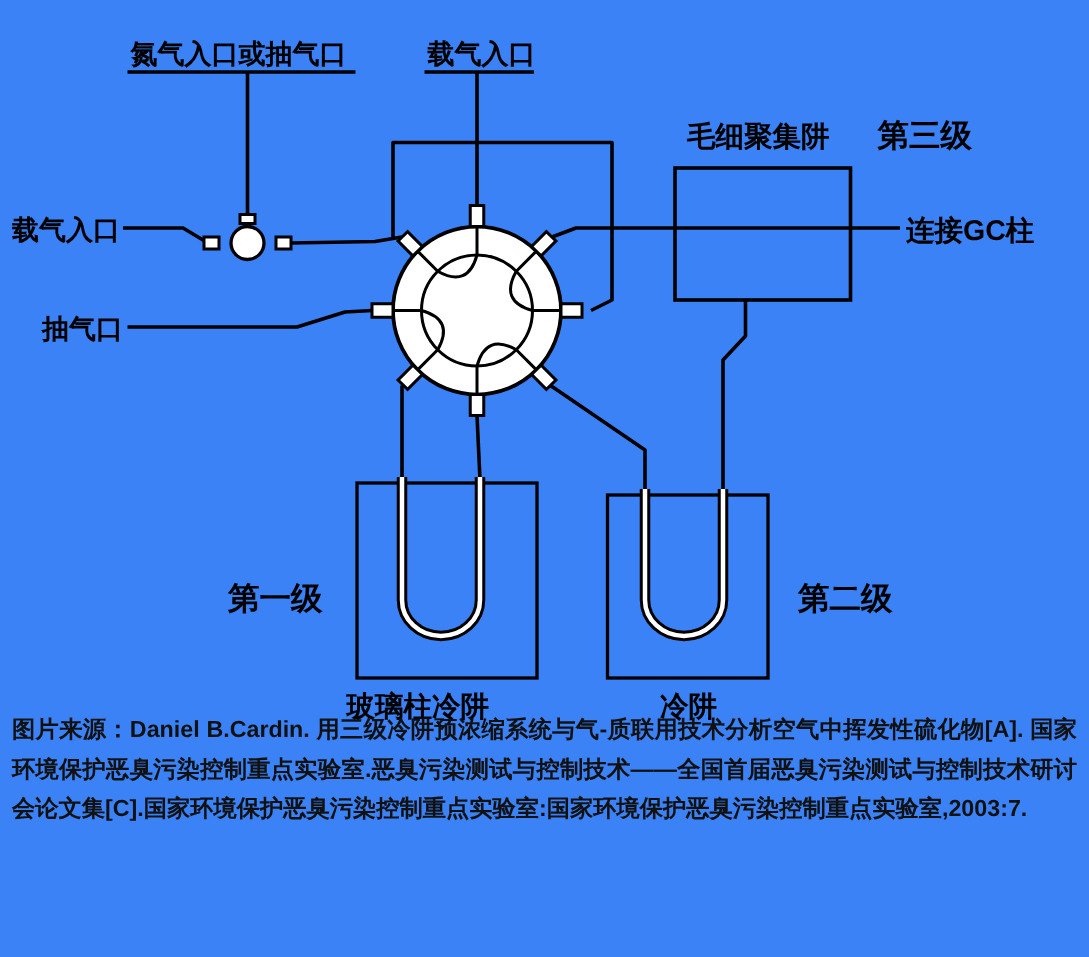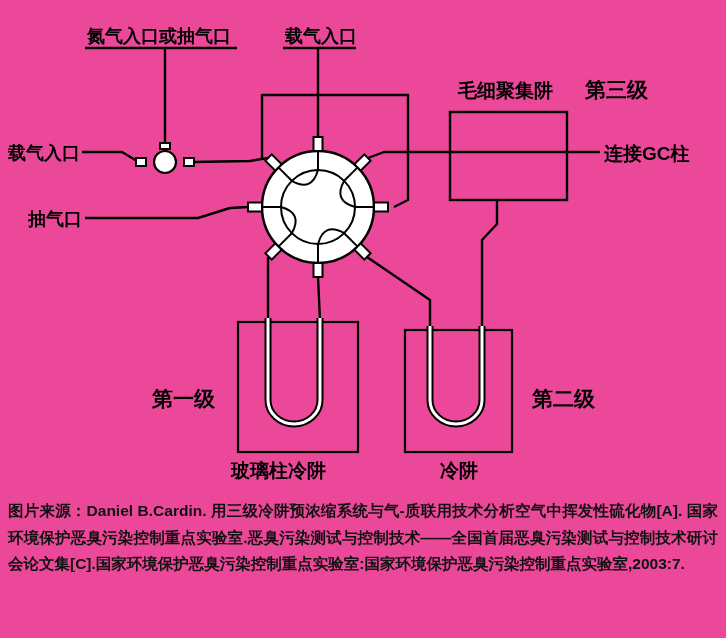--- a/index.html
+++ b/index.html
@@ -1,22 +1,22 @@
 <!DOCTYPE html>
 <html><head>
 <meta charset="utf-8">
 <style>
   html,body{margin:0;padding:0;background:#ffffff;}
-  .page{position:relative;width:726px;height:638px;background:#ec4899;overflow:hidden;
+  .page{position:relative;width:726px;height:638px;background:#3b82f6;overflow:hidden;
         font-family:"Liberation Sans",sans-serif;}
   svg text{font-family:"Liberation Sans","DejaVu Sans",sans-serif;font-weight:bold;fill:#000;}
   .lbl18{font-size:18px;}
   .lbl19{font-size:19px;}
   .red-lbl{font-size:21px;}
-  .caption{position:absolute;left:8px;right:8px;top:498px;
+  .caption{position:absolute;left:8px;right:8px;top:474px;
            font-size:15.5px;font-weight:bold;color:#111;
            line-height:1.72;text-align:justify;}
 </style>
 </head>
 <body>
 
 <div class="page">
 
   <svg width="726" height="492" viewBox="0 0 726 492">
 

